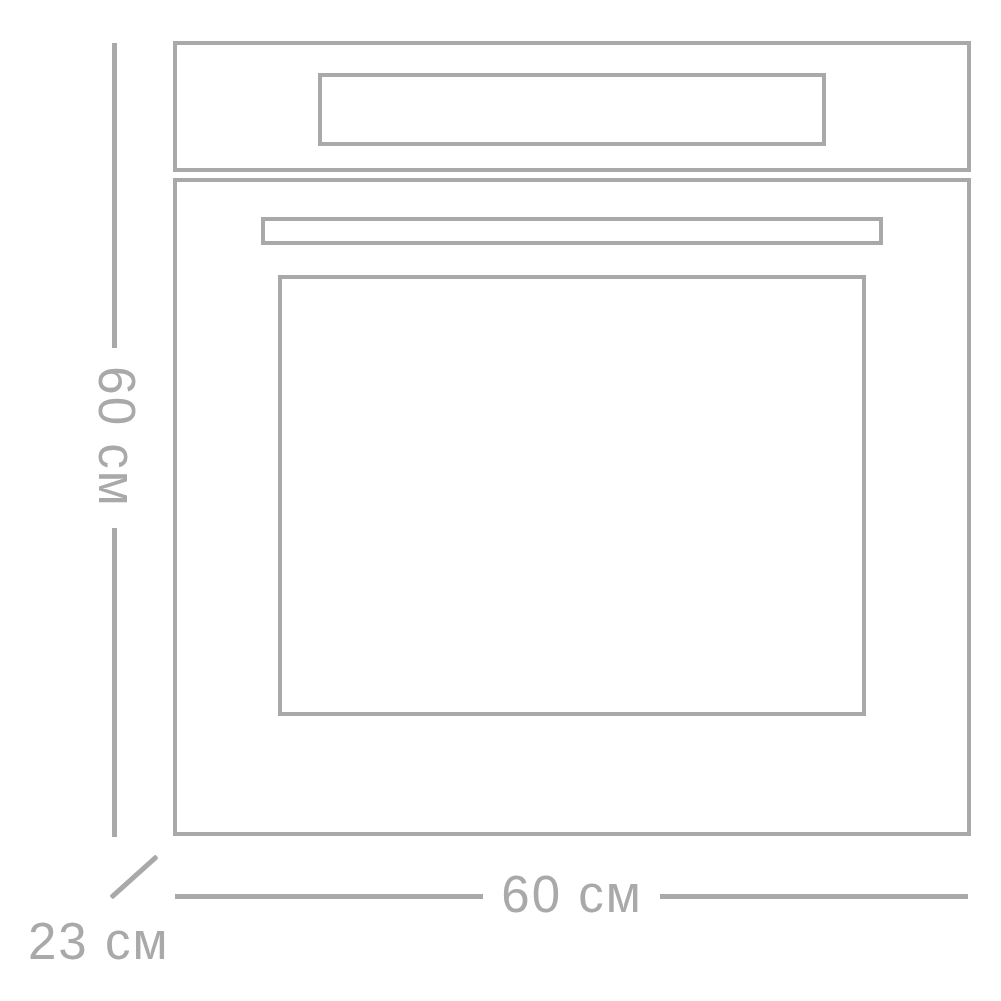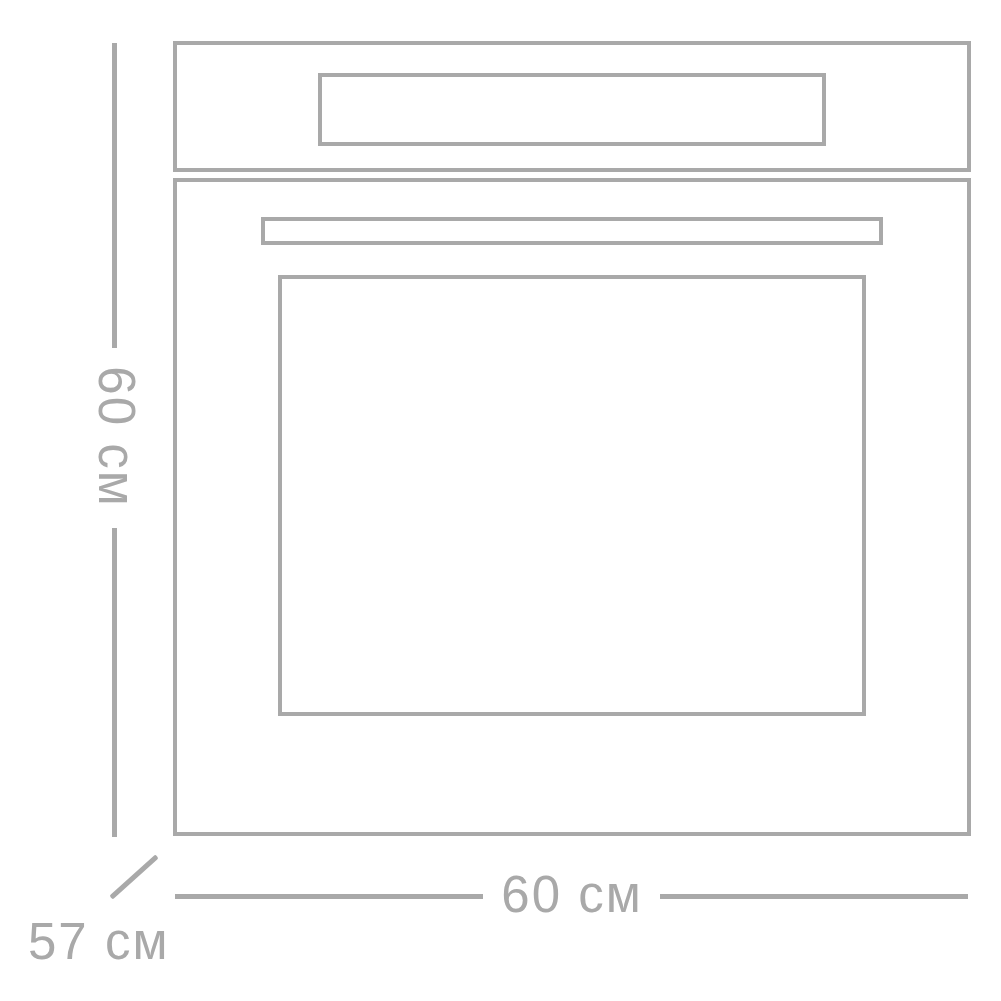--- a/index.html
+++ b/index.html
@@ -84,15 +84,15 @@
 
   <div class="dim-line dim-v seg-top"></div>
   <div class="dim-line dim-v seg-bottom"></div>
   <div class="dim-label label-height">60 см</div>
 
   <div class="dim-line dim-h seg-left"></div>
   <div class="dim-line dim-h seg-right"></div>
   <div class="dim-label label-width">60 см</div>
 
   <div class="dim-diagonal"></div>
-  <div class="dim-label label-depth">57 см</div>
+  <div class="dim-label label-depth">23 см</div>
 
 </div>
 
 </body></html>

